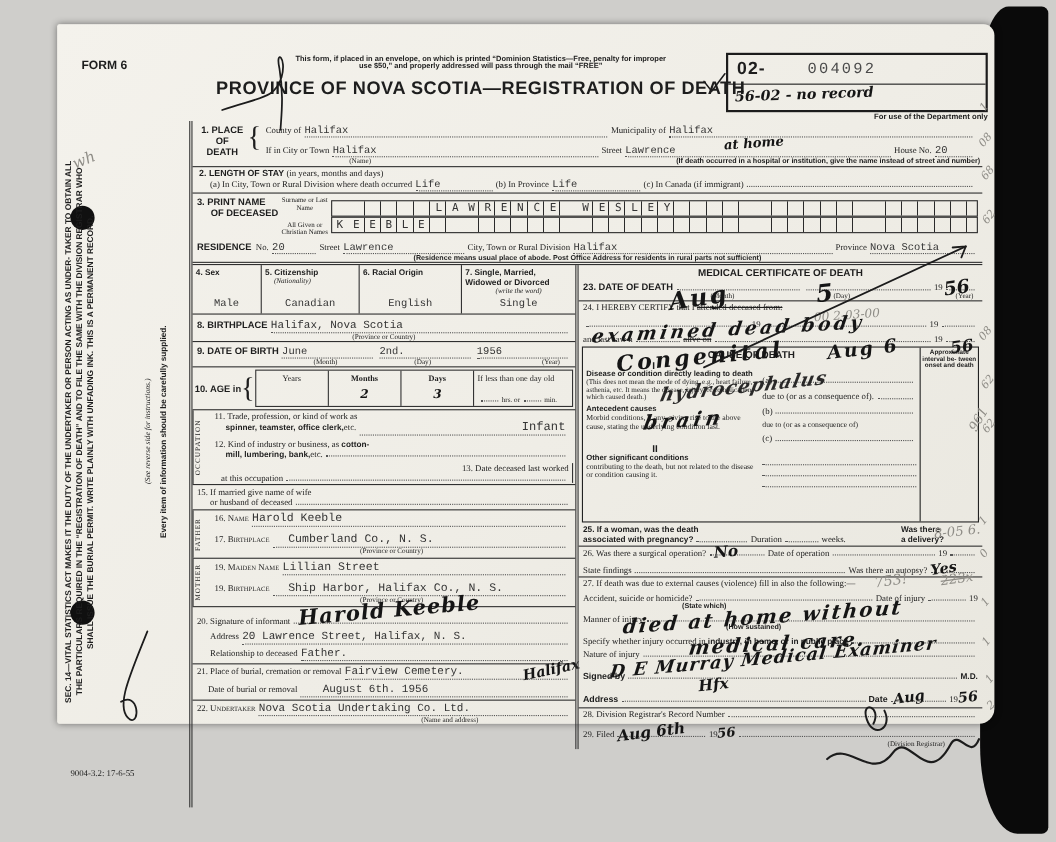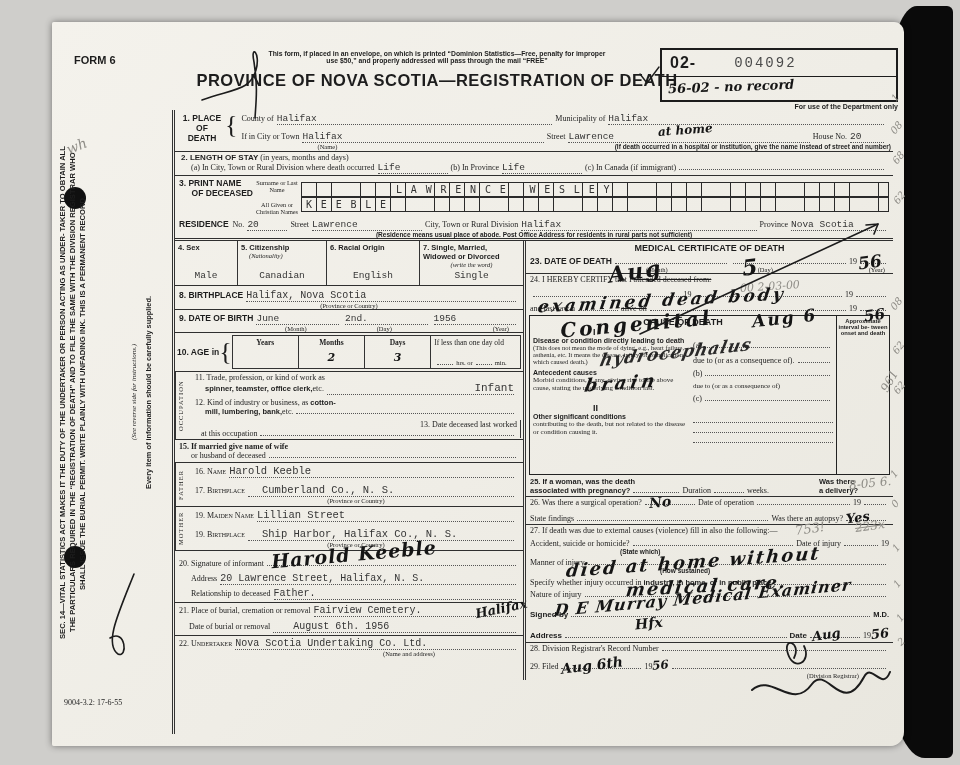--- a/index.html
+++ b/index.html
@@ -2,21 +2,21 @@
 <html><head>
 <meta charset="utf-8">
 <style>
   html,body{margin:0;padding:0;}
   body{width:960px;height:765px;position:relative;background:#cfcecb;overflow:hidden;
        font-family:"Liberation Serif",serif;color:#1d1d1d;}
   .abs{position:absolute;}
   
   #scan-band{left:891px;top:6px;width:62px;height:752px;background:#0a0a0a;
              border-radius:26px 6px 6px 34px / 70px 6px 6px 80px;}
-  #paper{left:52px;top:22px;width:852px;height:724px;background:linear-gradient(135deg,#f4f2ec 0%,#efede6 55%,#e9e7df 100%);
+  #paper{left:52px;top:22px;width:852px;height:636px;background:linear-gradient(135deg,#f4f2ec 0%,#efede6 55%,#e9e7df 100%);
          box-shadow:0 0 7px rgba(0,0,0,.45);border-radius:2px 10px 14px 2px;}
   .hole{width:22px;height:22px;border-radius:50%;background:#101010;}
   
   .bl{font-family:"Liberation Sans",sans-serif;font-weight:bold;}
   .note{font-size:6.5px;}
   .bnote{font-family:"Liberation Sans",sans-serif;font-weight:bold;font-size:6.5px;}
   .tw{font-family:"Liberation Mono",monospace;font-size:9.5px;color:#343434;white-space:nowrap;}
   .hw{font-family:"DejaVu Serif",serif;font-style:italic;font-weight:bold;color:#151515;
       white-space:nowrap;display:inline-block;}
   .pencil{font-family:"DejaVu Serif",serif;font-style:italic;color:#8f8d87;white-space:nowrap;display:inline-block;}
@@ -211,21 +211,21 @@
           <span class="note" style="margin-left:70px;">(Day)</span>
           <span class="note" style="margin-left:auto;margin-right:14px;">(Year)</span>
         </div>
         <div class="hr1"></div>
 
         <div style="display:flex;align-items:center;padding:2px 2px;">
           <span class="bl" style="font-size:8.5px;">10. AGE in</span>
           <span class="brace">{</span>
           <div style="flex:1;border:1px solid #333;display:flex;height:32px;">
             <div class="vit-cell" style="flex:1;text-align:center;">
-                <span style="font-size:7.5px;font-weight:bold;">Years</span>
+                <span style="font-size:7.5px;font-weight:normal;">Years</span>
               </div>
             <div class="vit-cell" style="flex:1;text-align:center;">
               <span style="font-size:7.5px;font-weight:bold;">Months</span>
               <span class="hw vit-val" style="font-size:11px;">2</span>
             </div>
             <div class="vit-cell" style="flex:1;text-align:center;">
               <span style="font-size:7.5px;font-weight:bold;">Days</span>
               <span class="hw vit-val" style="font-size:11px;">3</span>
             </div>
             <div class="vit-cell" style="flex:1.4;border-right:none;">
@@ -267,21 +267,21 @@
                 <div class="fr" style="padding:0;">
                     <span style="margin-left:10px;">at this occupation</span>
                     <span class="fill"></span>
                   </div>
               </div>
             </div>
           </div>
         </div>
 
         <div style="padding:2px 4px;" class="hr1">
-          <div style="font-size:8px;font-weight:bold;">15. If married give name of wife</div>
+          <div style="font-size:8px;">15. If married give name of wife</div>
           <div class="fr" style="padding:0;">
               <span style="margin-left:12px;">or husband of deceased</span>
               <span class="fill"></span>
             </div>
         </div>
 
         <div style="display:flex;" class="hr1">
           <div class="vlab">FATHER</div>
           <div style="flex:1;padding:2px 2px;">
             <div class="fr">

